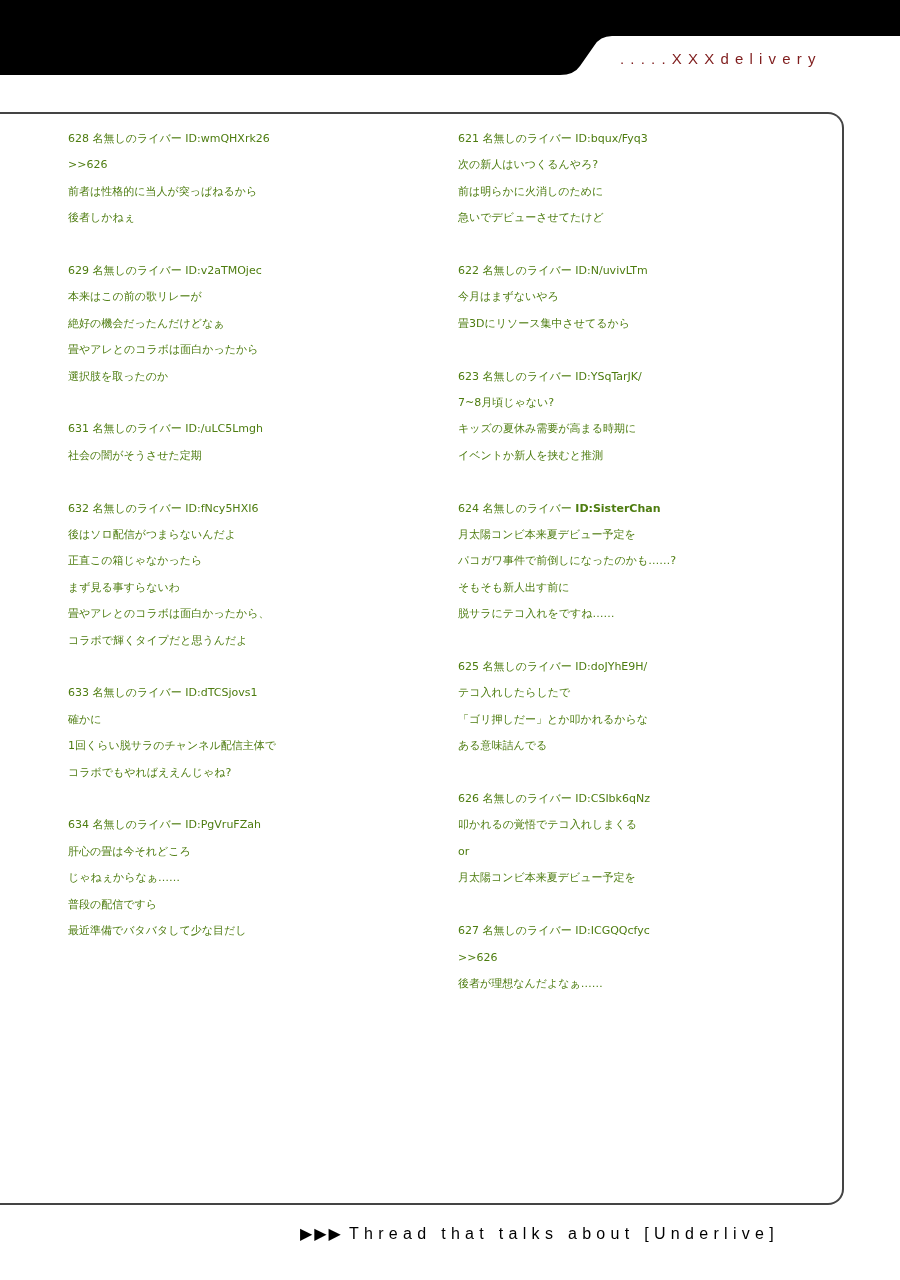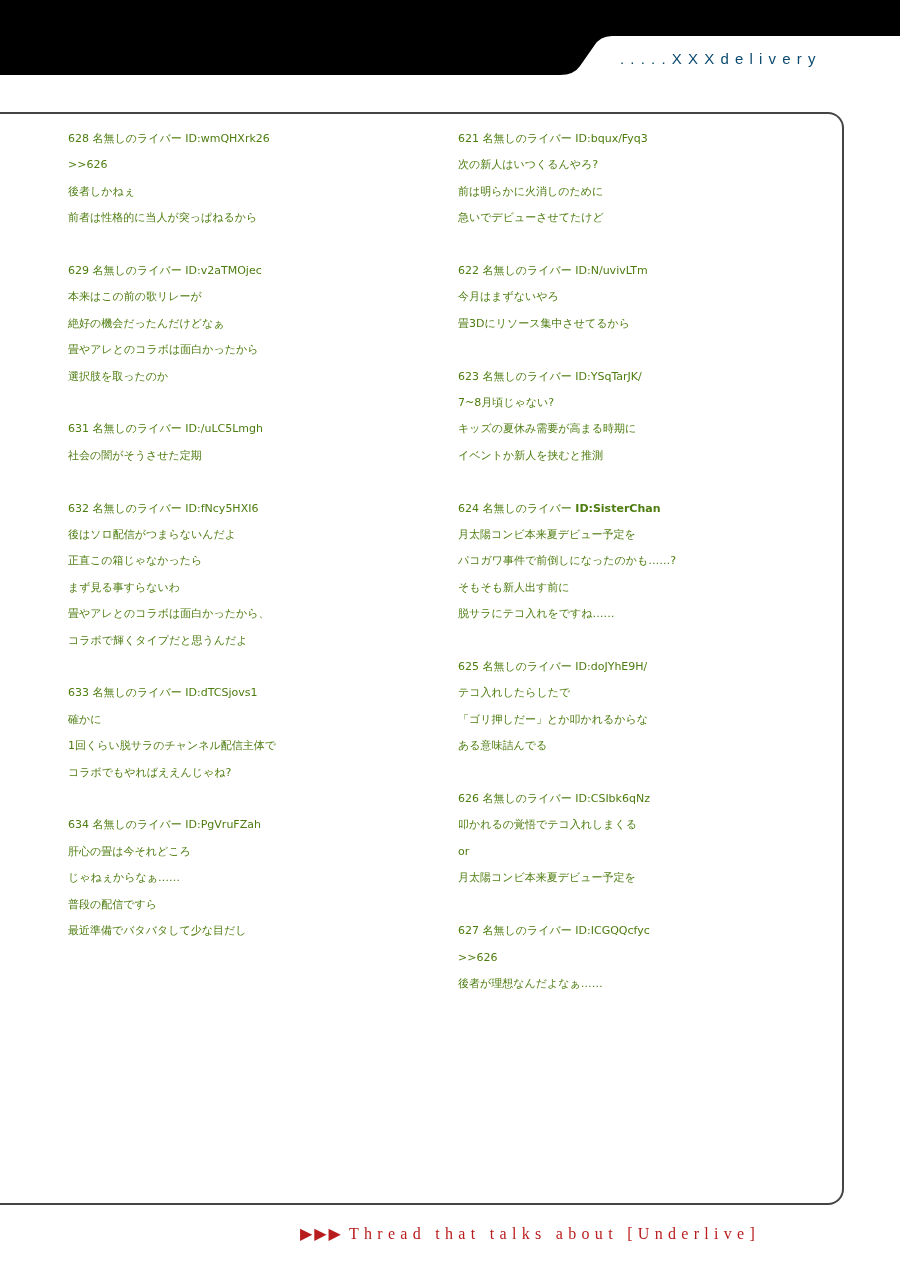--- a/index.html
+++ b/index.html
@@ -5,55 +5,55 @@
   html, body { margin: 0; padding: 0; }
   body {
     width: 900px; height: 1280px; position: relative; overflow: hidden;
     background: #ffffff; color: #1a1a1a;
     font-family: "DejaVu Sans", "Liberation Sans", sans-serif;
   }
   .header-shape { position: absolute; left: 0; top: 0; width: 900px; height: 80px; }
   .header-tag {
     position: absolute; left: 620px; top: 50px;
     font-family: "Liberation Sans", sans-serif; font-size: 15px;
-    letter-spacing: 6.2px; color: #0c4a6e;
+    letter-spacing: 6.2px; color: #7f1d1d;
   }
   .frame {
     position: absolute; left: -20px; top: 112px; width: 864px; height: 1093px;
     border: 2px solid #444; border-left: none; border-radius: 0 16px 16px 0;
     box-sizing: border-box;
   }
   .col { position: absolute; top: 126px; width: 380px; }
   .col.left { left: 68px; }
   .col.right { left: 458px; }
   .post { margin-bottom: 26.4px; }
   .line { font-size: 11px; line-height: 26.4px; white-space: nowrap; color: #4d7c0f; }
   .post-header .id.bold { font-weight: bold; }
   .footer {
-    position: absolute; left: 300px; top: 1224px; font-family: Liberation Serif, serif;
-    font-size: 16px; letter-spacing: 5.3px; color: #b91c1c; white-space: nowrap;
+    position: absolute; left: 300px; top: 1224px; font-family: Liberation Sans, sans-serif;
+    font-size: 16px; letter-spacing: 5.3px; color: #000000; white-space: nowrap;
   }
   .footer .arrows { letter-spacing: 2px; margin-right: 6px; }
 </style>
 </head>
 <body>
 
 <svg class="header-shape" viewBox="0 0 900 80" width="900" height="80">
   <path d="M0 0 H900 V36 H612 Q600 36 594 46 L580 66 Q574 75 560 75 H0 Z" fill="#000"></path>
 </svg>
 <div class="header-tag">.....XXXdelivery</div>
 
 <div class="frame"></div>
 
 <div class="col left" id="col-left">
     <div class="post">
       <div class="line post-header"><span>628</span> <span>名無しのライバー</span> <span class="id">ID:wmQHXrk26</span></div>
       <div class="line">&gt;&gt;626</div>
+      <div class="line">前者は性格的に当人が突っぱねるから</div>
       <div class="line">後者しかねぇ</div>
-      <div class="line">前者は性格的に当人が突っぱねるから</div>
     </div>
     <div class="post">
       <div class="line post-header"><span>629</span> <span>名無しのライバー</span> <span class="id">ID:v2aTMOjec</span></div>
       <div class="line">本来はこの前の歌リレーが</div>
       <div class="line">絶好の機会だったんだけどなぁ</div>
       <div class="line">畳やアレとのコラボは面白かったから</div>
       <div class="line">選択肢を取ったのか</div>
     </div>
     <div class="post">
       <div class="line post-header"><span>631</span> <span>名無しのライバー</span> <span class="id">ID:/uLC5Lmgh</span></div>

